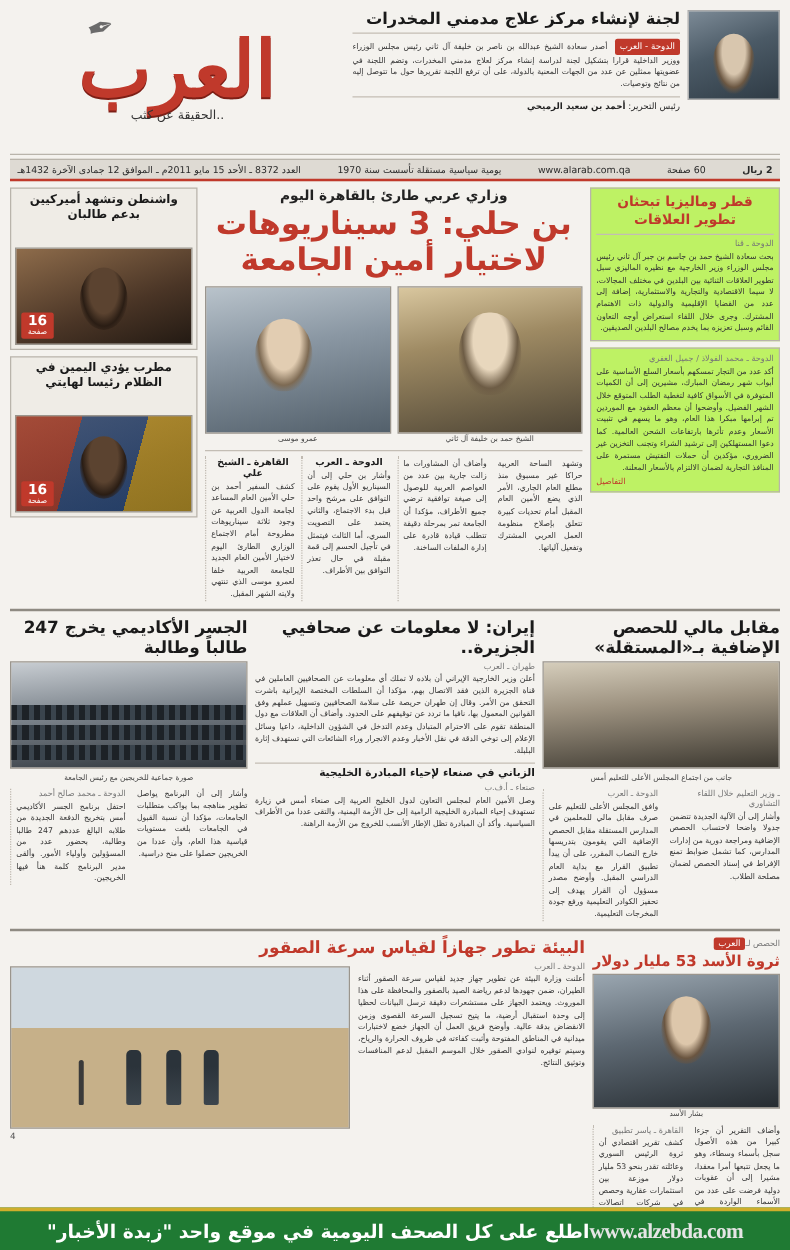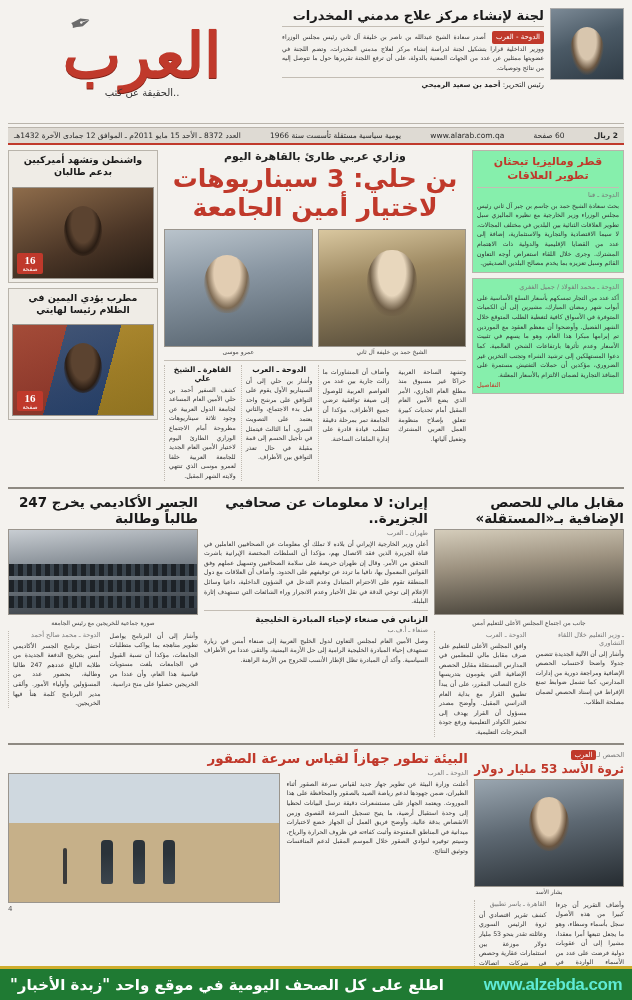--- a/index.html
+++ b/index.html
@@ -138,23 +138,23 @@
   .text4 .c:last-child { border-left: none; }
   .ctitle { font-size: 7.5px; font-weight: bold; text-align: center; margin-bottom: 2px; }
 
   
   .promo {
     border: 1px solid #b9b4ab; background: #efece6; margin-bottom: 5px;
     padding: 3px; position: relative;
   }
   .promo-head { font-size: 9.5px; font-weight: bold; text-align: center; line-height: 1.3; }
   .promo-img {
-    height: 92px; margin-top: 8px; border: 1px solid #9a958d;
+    height: 78px; margin-top: 19px; border: 1px solid #9a958d;
     background: linear-gradient(160deg,#8e6c4b 0%, #4a3526 60%, #231a13 100%);
-    position: relative; overflow: hidden; font-family: Liberation Serif, serif;
+    position: relative; overflow: hidden;
   }
   .promo-img.flag::before {
     content:""; position:absolute; inset:0;
     background: linear-gradient(105deg, #b03a2e 0 33%, #1f4d8f 33% 66%, #c9a227 66% 100%);
     opacity: .65;
   }
   .promo-img::after {
     content:""; position:absolute; left:50%; top:20%; width:38px; height:50px;
     margin-left:-19px;
     background: radial-gradient(ellipse at 50% 35%, #5b4330 0 42%, #2a1d14 64%, transparent 78%);
@@ -164,21 +164,21 @@
     position: absolute; left: 4px; bottom: 4px;
     background: #c0392b; color: #fff; width: 26px; text-align: center;
     font-size: 11px; font-weight: bold; border-radius: 2px; line-height: 1.1;
     padding: 1px 0;
   }
   .pagebadge span { display: block; font-size: 6px; font-weight: normal; }
 
   
   .col-left { flex: 0 0 152px; }
   .box {
-    border: 1px solid #b9b4ab; background: #86efac; padding: 4px; margin-bottom: 5px;
+    border: 1px solid #b9b4ab; background: #bef264; padding: 4px; margin-bottom: 5px;
   }
   .box-h {
     color: #c0392b; font-size: 11px; font-weight: bold; text-align: center;
     line-height: 1.3; border-bottom: 1px solid #c3bdb4; padding-bottom: 3px; margin-bottom: 3px;
   }
   .byline { font-size: 6.5px; color: #777; text-align: right; margin-bottom: 2px; }
   .morelink { font-size: 6.5px; color: #c0392b; text-align: left; margin-top: 2px; }
 
   
   .band {
@@ -238,30 +238,30 @@
   .money-photo::after {
     content:""; position:absolute; left:50%; top:16%; width:40px; height:54px;
     margin-left:-20px;
     background: radial-gradient(ellipse at 50% 34%, #ddc7ab 0 40%, #6a5540 62%, transparent 76%);
     border-radius: 50%;
   }
   .adbar {
     position: absolute; left: 0; right: 0; bottom: 0; height: 34px;
     background: #1f7a33;
     display: flex; flex-direction: row-reverse; align-items: center;
-    justify-content: space-between; padding: 0 10px;
+    justify-content: center; padding: 0 10px;
     border-top: 3px solid #cfae2c;
   }
   .ad-left {
     font-size: 15px; font-weight: bold; color: #fff;
     font-family: "DejaVu Sans", "Liberation Sans", sans-serif;
   }
   .ad-url {
-    font-size: 17px; font-weight: bold; color: #5eead4;
-    font-family: Liberation Sans, sans-serif;
+    font-size: 17px; font-weight: bold; color: #e5e5e5;
+    font-family: Liberation Serif, serif;
     letter-spacing: -0.5px;
   }
   .pg-num { font-size: 7px; color: #555; text-align: left; margin-top: 2px; }
 </style>
 </head>
 <body>
 
 <div class="page">
 
   <div class="topstrip">
@@ -283,21 +283,21 @@
           <span>رئيس التحرير:</span>
           <b>أحمد بن سعيد الرميحي</b>
         </div>
       </div>
       <div class="portrait"></div>
     </div>
   </div>
 
   <div class="infobar">
     <div class="seg">العدد 8372 ـ الأحد 15 مايو 2011م ـ الموافق 12 جمادى الآخرة 1432هـ</div>
-    <div class="seg">يومية سياسية مستقلة تأسست سنة 1966</div>
+    <div class="seg">يومية سياسية مستقلة تأسست سنة 1970</div>
     <div class="seg">www.alarab.com.qa</div>
     <div class="seg">60 صفحة</div>
     <div class="seg price">2 ريال</div>
   </div>
 
   <div class="maingrid">
 
     <div class="col-right-side">
       <div class="promo">
         <div class="promo-head">واشنطن وتشهد أميركيين بدعم طالبان</div>

